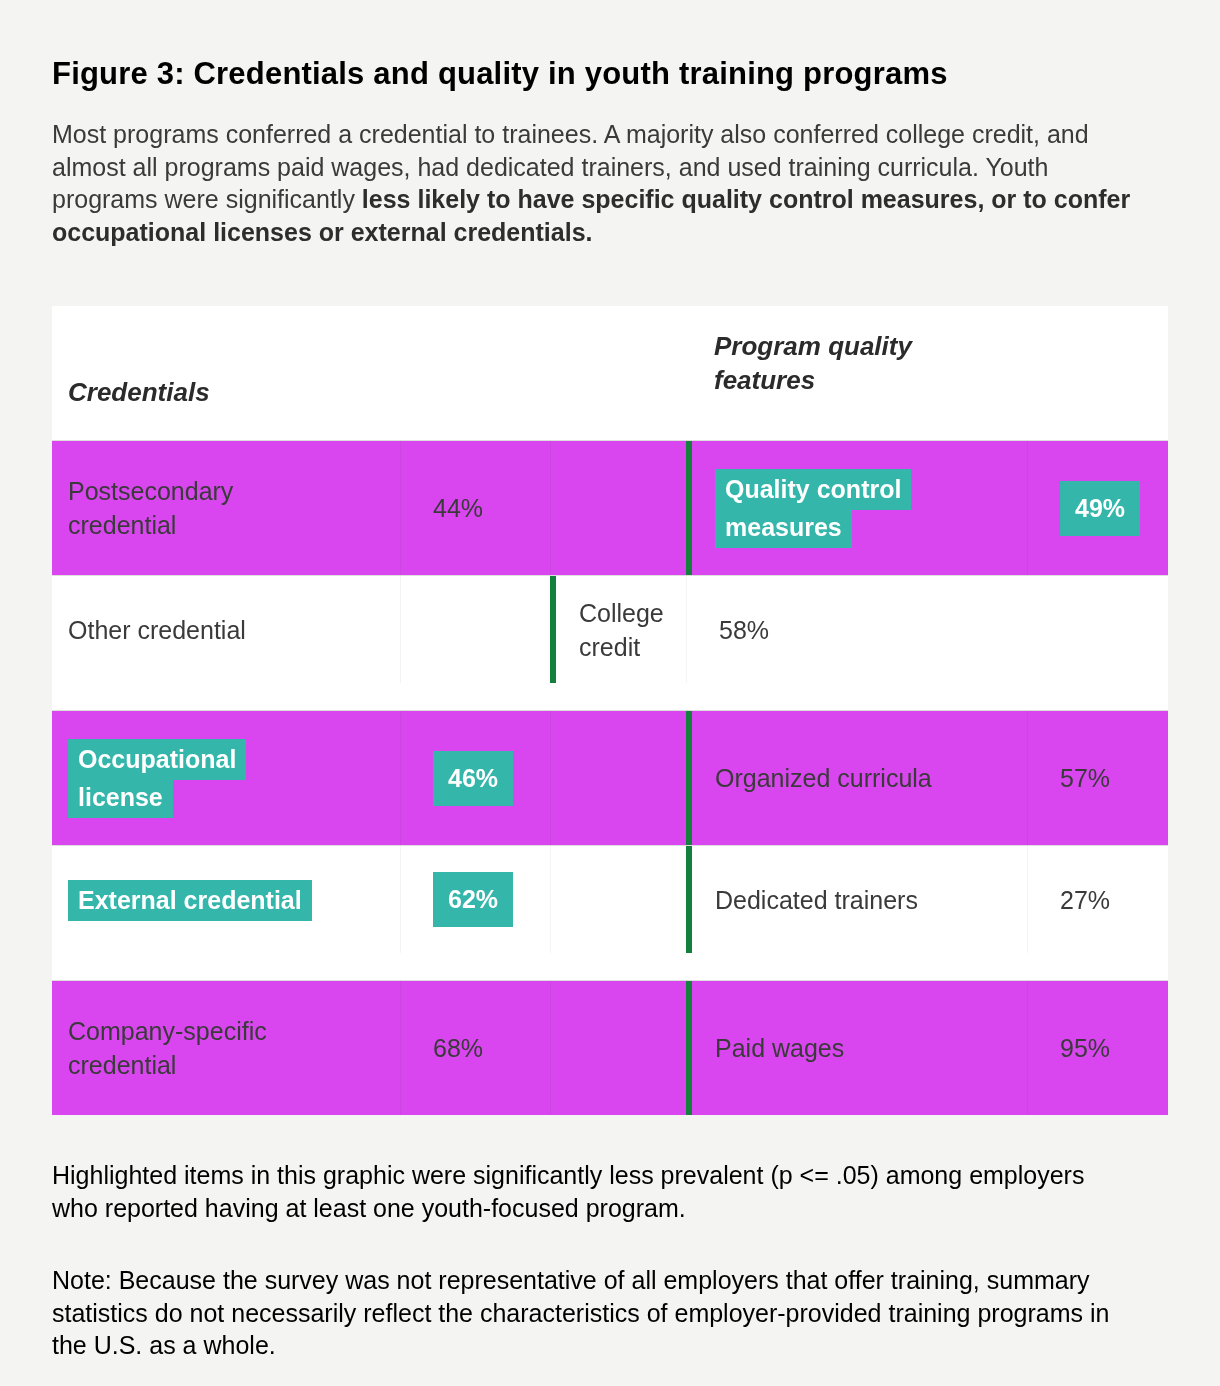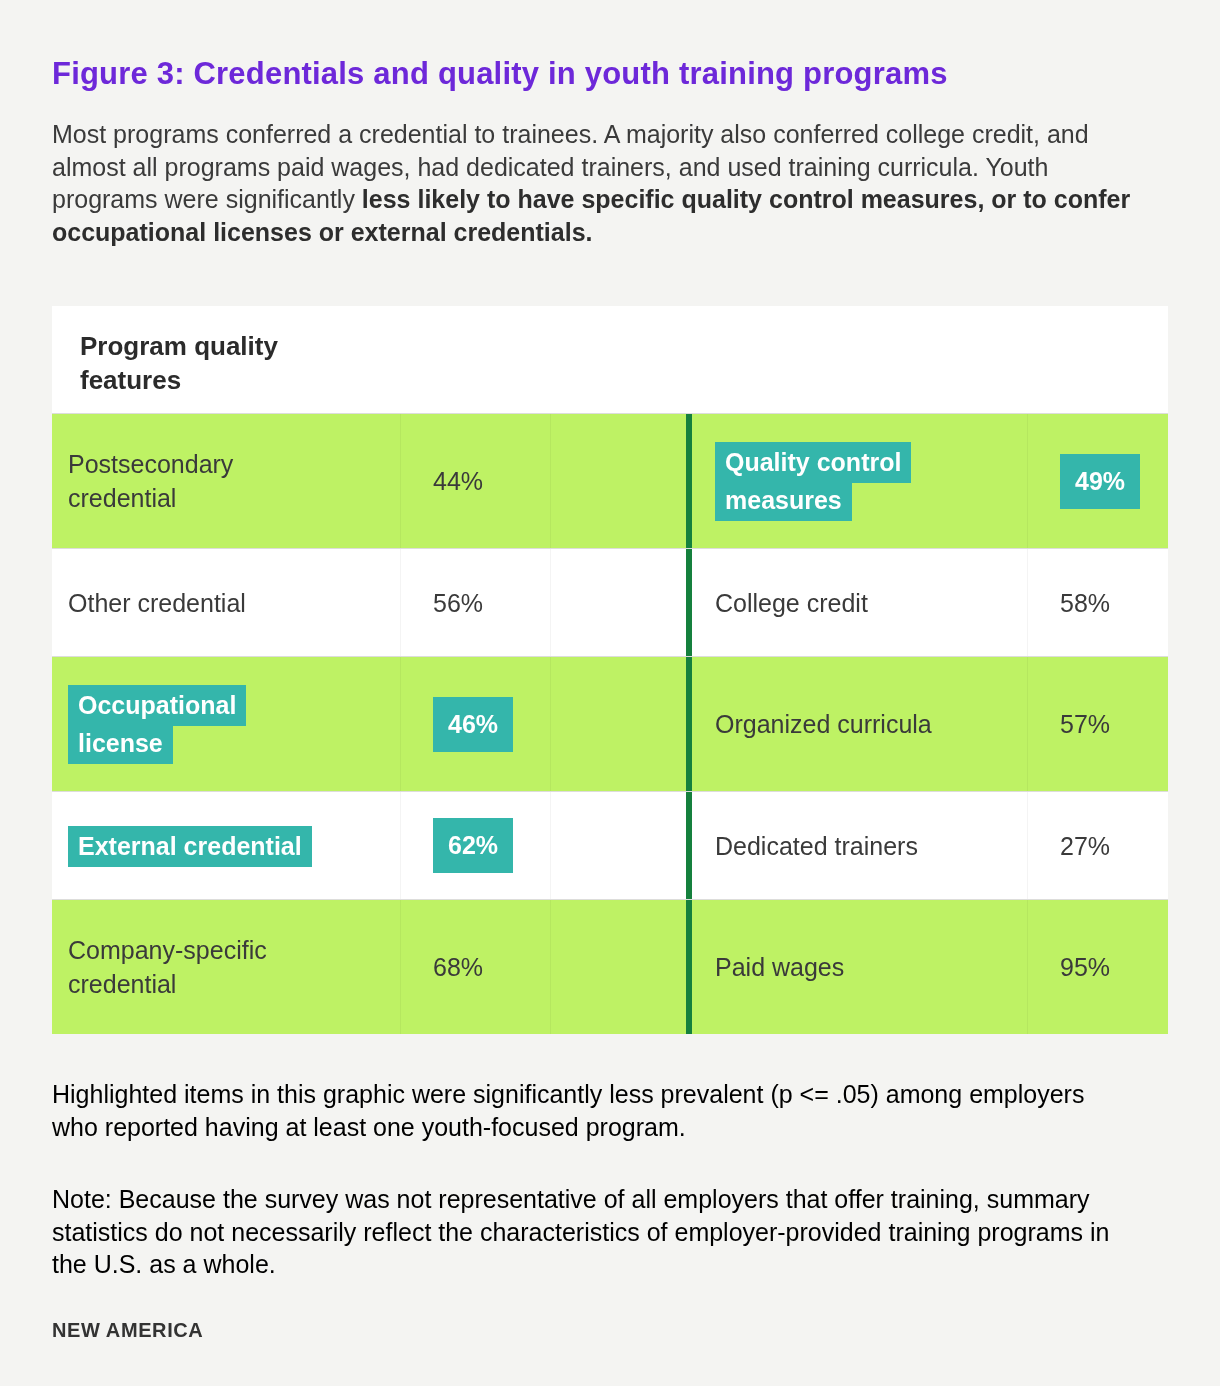--- a/index.html
+++ b/index.html
@@ -17,21 +17,21 @@
   }
   .page {
     padding: 55px 52px 0 52px;
     box-sizing: border-box;
   }
   .fig-title {
     margin: 0;
     font-size: 31px;
     line-height: 38px;
     font-weight: 700;
-    color: #6d28d9;
+    color: #000000;
     letter-spacing: 0.2px;
   }
   .fig-intro {
     margin: 25px 0 0 0;
     width: 1085px;
     font-size: 25px;
     line-height: 32.5px;
     color: #3a3a3a;
   }
   .fig-intro strong { color: #2d2d2d; }
@@ -50,30 +50,31 @@
   }
   .th {
     display: flex;
     align-items: flex-end;
     box-sizing: border-box;
     padding: 0 0 4px 16px;
     font-size: 26px;
     line-height: 34px;
     font-weight: 700;
     color: #2b2b2b;
+    font-style: italic;
   }
   .th.th-right { padding-left: 28px; padding-bottom: 16px; width: 300px; }
 
   .tr {
     display: grid;
     grid-template-columns: 348px 150px 136px 341px 141px;
     border-top: 1px solid #dddddb;
     box-sizing: border-box;
   }
-  .tr.row-gray  { background: #bef264; }
+  .tr.row-gray  { background: #d946ef; margin-top: 27px; }
   .tr.row-white { background: #ffffff; }
   .tr.tall  { height: 135px; }
   .tr.short { height: 108px; }
 
   .td {
     display: flex;
     align-items: center;
     box-sizing: border-box;
     border-left: 1px solid rgba(0,0,0,0.045);
     font-size: 25px;
@@ -133,20 +134,21 @@
 
 <div class="page">
 
   <h1 class="fig-title">Figure 3: Credentials and quality in youth training programs</h1>
 
   <p class="fig-intro"><span>Most programs conferred a credential to trainees. A majority also conferred college credit, and almost all programs paid wages, had dedicated trainers, and used training curricula. Youth programs were significantly </span><strong>less likely to have specific quality control measures, or to confer occupational licenses or external credentials.</strong></p>
 
   <div class="data-table">
 
     <div class="thead">
+      <div class="th">Credentials</div>
       <div class="th th-right">Program quality features</div>
     </div>
 
     <div class="tr row-gray tall">
       <div class="td first c-label">
         <span class="cell-inner mw-240">Postsecondary credential</span>
       </div>
       <div class="td c-pct">
         <span>44%</span>
       </div>
@@ -156,23 +158,20 @@
       </div>
       <div class="td c-pct">
         <span class="hl-pct">49%</span>
       </div>
     </div>
 
     <div class="tr row-white short">
       <div class="td first c-label">
         <span class="cell-inner">Other credential</span>
       </div>
-      <div class="td c-pct">
-        <span>56%</span>
-      </div>
       <div class="td"></div>
       <div class="td q-label">
         <span class="cell-inner">College credit</span>
       </div>
       <div class="td c-pct">
         <span>58%</span>
       </div>
     </div>
 
     <div class="tr row-gray tall">

